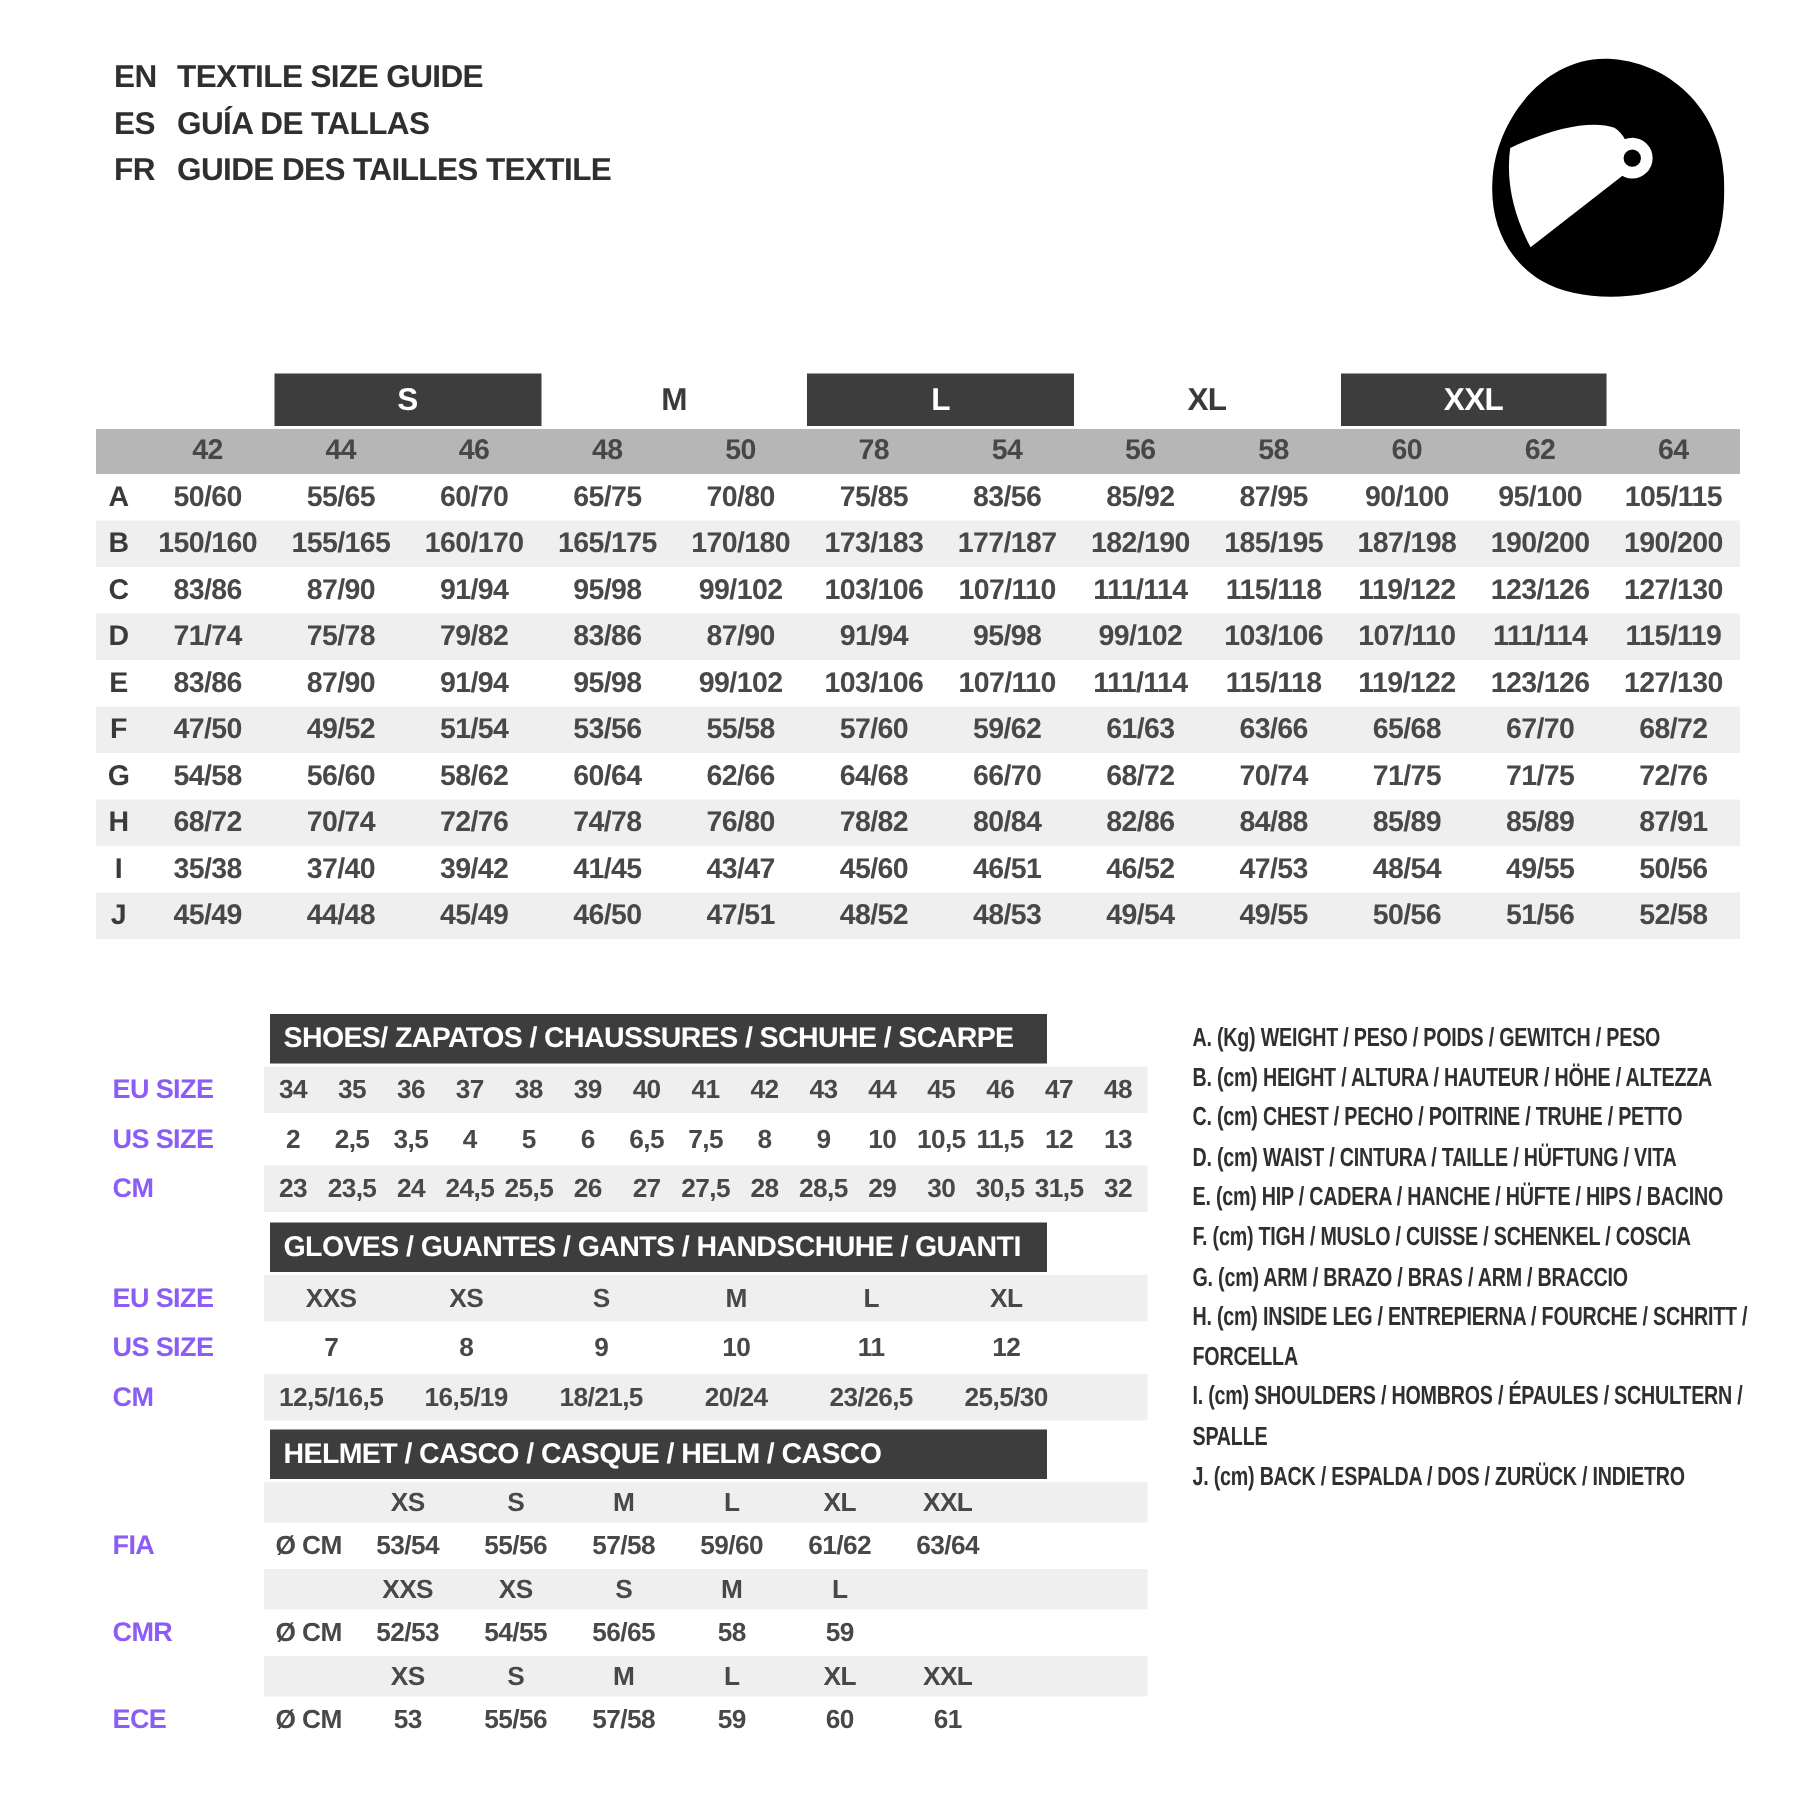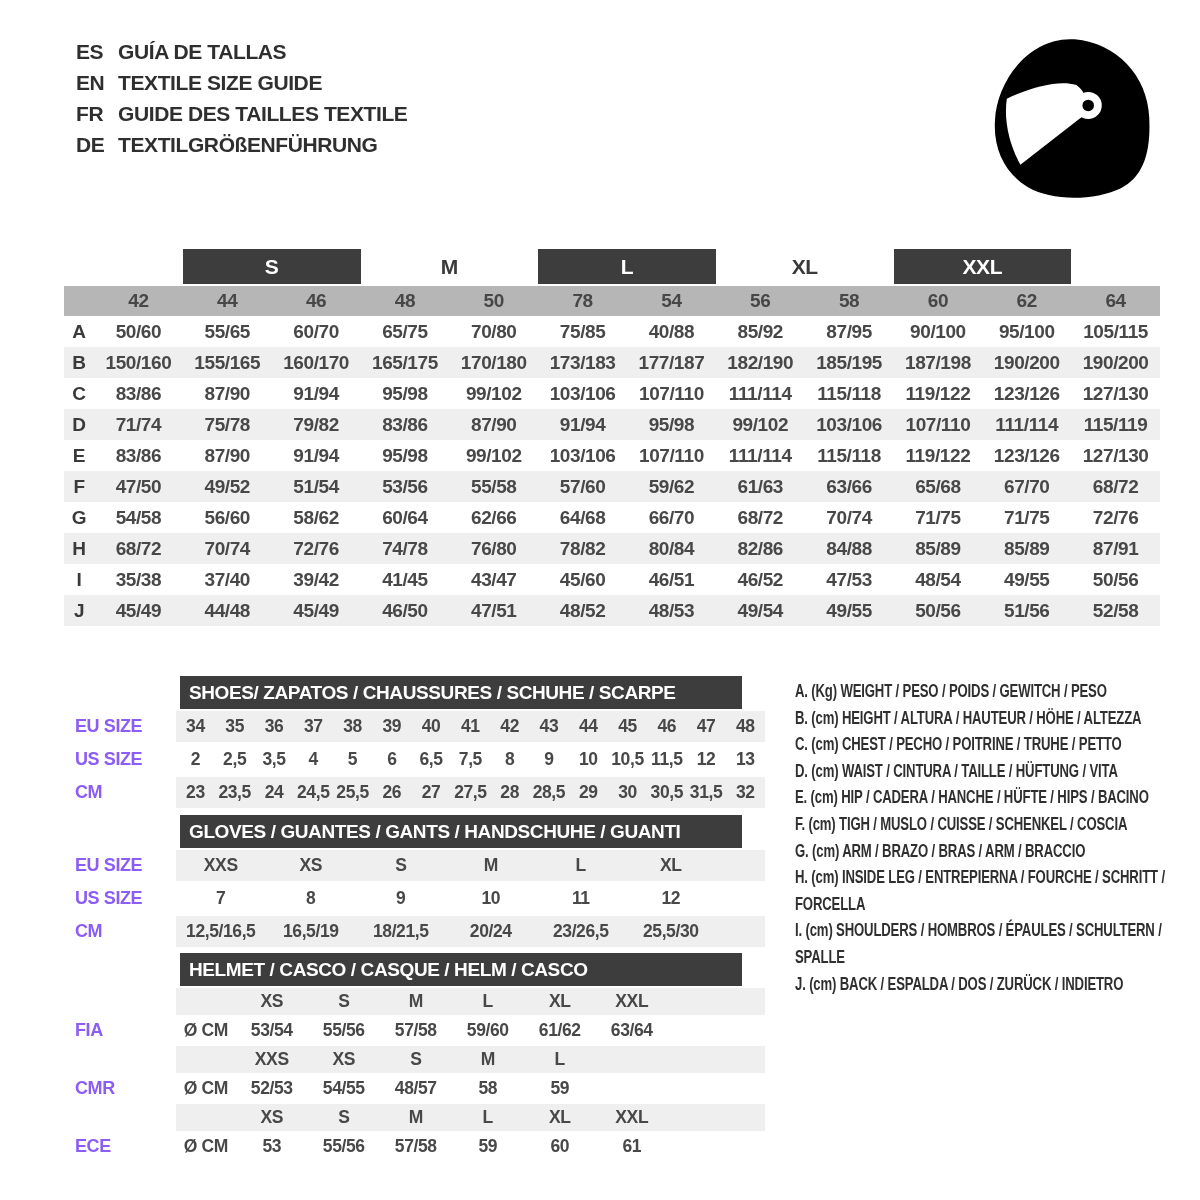--- a/index.html
+++ b/index.html
@@ -23,21 +23,21 @@
   .num-row  { display:grid; grid-template-columns:30px repeat(12,1fr); height:30px; background:#b6b6b6; }
   .num-cell { display:flex; align-items:center; justify-content:center; color:#474747; }
   .m-row    { display:grid; grid-template-columns:30px repeat(12,1fr); height:31px; }
   .m-row.shade { background:#efefef; }
   .m-letter,.m-cell { display:flex; align-items:center; justify-content:center; color:#484848; }
   .m-letter { color:#3a3a3a; }
   
   .lower { position:absolute; left:75px; top:676px; width:690px; font-size:18px; }
   .sec-row  { display:flex; height:31px; margin-bottom:2px; }
   .sec-label{ width:105px; display:flex; align-items:center; color:#8b5cf6; }
-  .sec-bar  { width:562px; background:#3d3d3d; color:#fff; display:flex; align-items:center;
+  .sec-bar  { width:518px; background:#3d3d3d; color:#fff; display:flex; align-items:center;
               padding-left:9px; font-size:19px; }
   .sec-bar-row { height:33px; }
   .sec-band { width:614px; display:grid; }
   .sec-band.shade { background:#efefef; }
   .band-cell{ display:flex; align-items:center; justify-content:center; color:#484848; font-size:17.5px; }
   .cols15 { grid-template-columns:repeat(15,1fr); }
   .cols6  { grid-template-columns:repeat(6,90px); }
   .colsH  { grid-template-columns:60px repeat(6,72px); }
   .gap5 { height:5px; } .gap4 { height:4px; }
   .helmet-rows .sec-row { height:27px; }
@@ -46,34 +46,30 @@
             transform:scaleX(0.75); transform-origin:left top;
             font-size:17.5px; line-height:26.6px; color:#2f2f2f; letter-spacing:-0.2px; }
 </style>
 </head>
 <body>
 
 <div class="canvas">
 
   <div class="lang-block">
       <div class="lang-row">
+        <div class="lang-code">EN</div>
+        <div class="lang-title">TEXTILE SIZE GUIDE</div>
+      </div>
+      <div class="lang-row">
         <div class="lang-code">ES</div>
         <div class="lang-title">GUÍA DE TALLAS</div>
-      </div>
-      <div class="lang-row">
-        <div class="lang-code">EN</div>
-        <div class="lang-title">TEXTILE SIZE GUIDE</div>
       </div>
       <div class="lang-row">
         <div class="lang-code">FR</div>
         <div class="lang-title">GUIDE DES TAILLES TEXTILE</div>
-      </div>
-      <div class="lang-row">
-        <div class="lang-code">DE</div>
-        <div class="lang-title">TEXTILGRÖßENFÜHRUNG</div>
       </div>
     </div>
 
   <svg class="helmet-icon" viewBox="0 0 105 100" aria-hidden="true">
     <path fill="#000000" d="M57 3 C82 5 100 25 101 49 C102 69 98 84 84 91 C69 98 44 99 29 90 C16 82 9 68 10 51 C11 27 31 1 57 3 Z"></path>
     <path fill="#ffffff" d="M17 38 C34 30 49 27 58 30 C64 34 66 43 61 49 L25 77 C19 66 15 52 17 38 Z"></path>
     <circle fill="#ffffff" cx="65" cy="42" r="8"></circle>
     <circle fill="#000000" cx="65" cy="42" r="3.4"></circle>
   </svg>
 
@@ -104,21 +100,21 @@
       </div>
     <div>
         <div class="m-row">
           <div class="m-letter">A</div>
           <div class="m-cell">50/60</div>
           <div class="m-cell">55/65</div>
           <div class="m-cell">60/70</div>
           <div class="m-cell">65/75</div>
           <div class="m-cell">70/80</div>
           <div class="m-cell">75/85</div>
-          <div class="m-cell">40/88</div>
+          <div class="m-cell">83/56</div>
           <div class="m-cell">85/92</div>
           <div class="m-cell">87/95</div>
           <div class="m-cell">90/100</div>
           <div class="m-cell">95/100</div>
           <div class="m-cell">105/115</div>
         </div>
         <div class="m-row shade">
           <div class="m-letter">B</div>
           <div class="m-cell">150/160</div>
           <div class="m-cell">155/165</div>
@@ -420,21 +416,21 @@
               <div class="band-cell">L</div>
               <div class="band-cell"></div>
             </div>
           </div>
           <div class="sec-row">
             <div class="sec-label">CMR</div>
             <div class="sec-band colsH">
               <div class="band-cell">Ø CM</div>
               <div class="band-cell">52/53</div>
               <div class="band-cell">54/55</div>
-              <div class="band-cell">48/57</div>
+              <div class="band-cell">56/65</div>
               <div class="band-cell">58</div>
               <div class="band-cell">59</div>
               <div class="band-cell"></div>
             </div>
           </div>
           <div class="sec-row">
             <div class="sec-label"></div>
             <div class="sec-band colsH shade">
               <div class="band-cell"></div>
               <div class="band-cell">XS</div>

